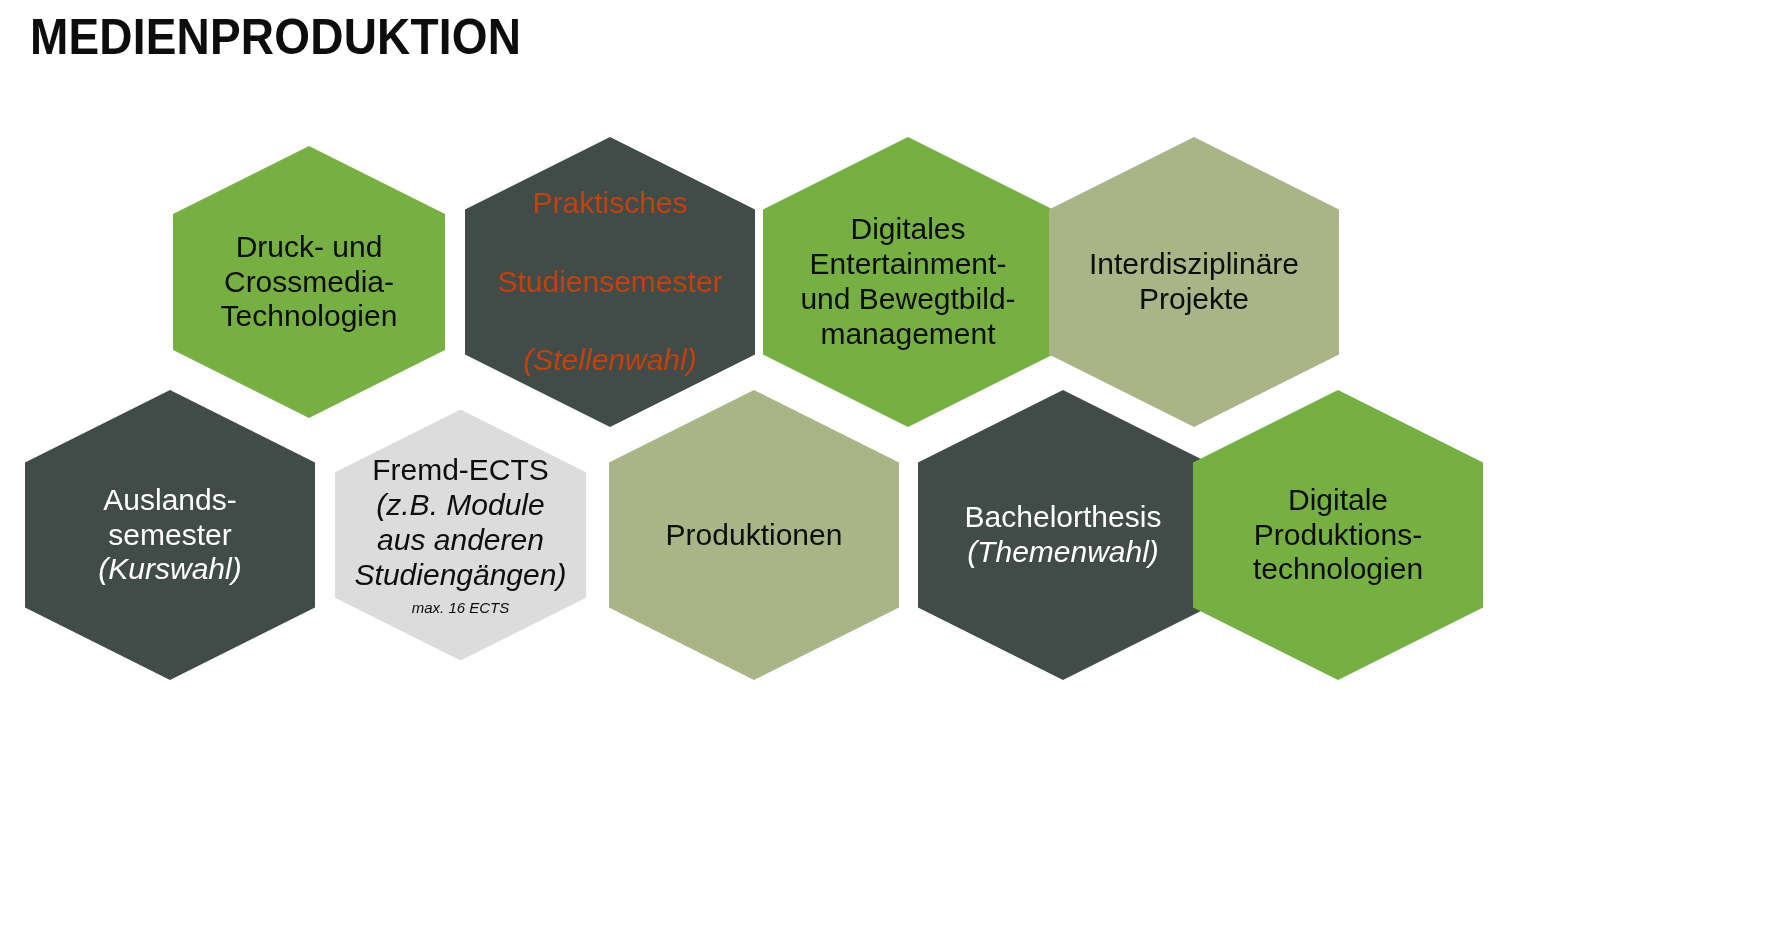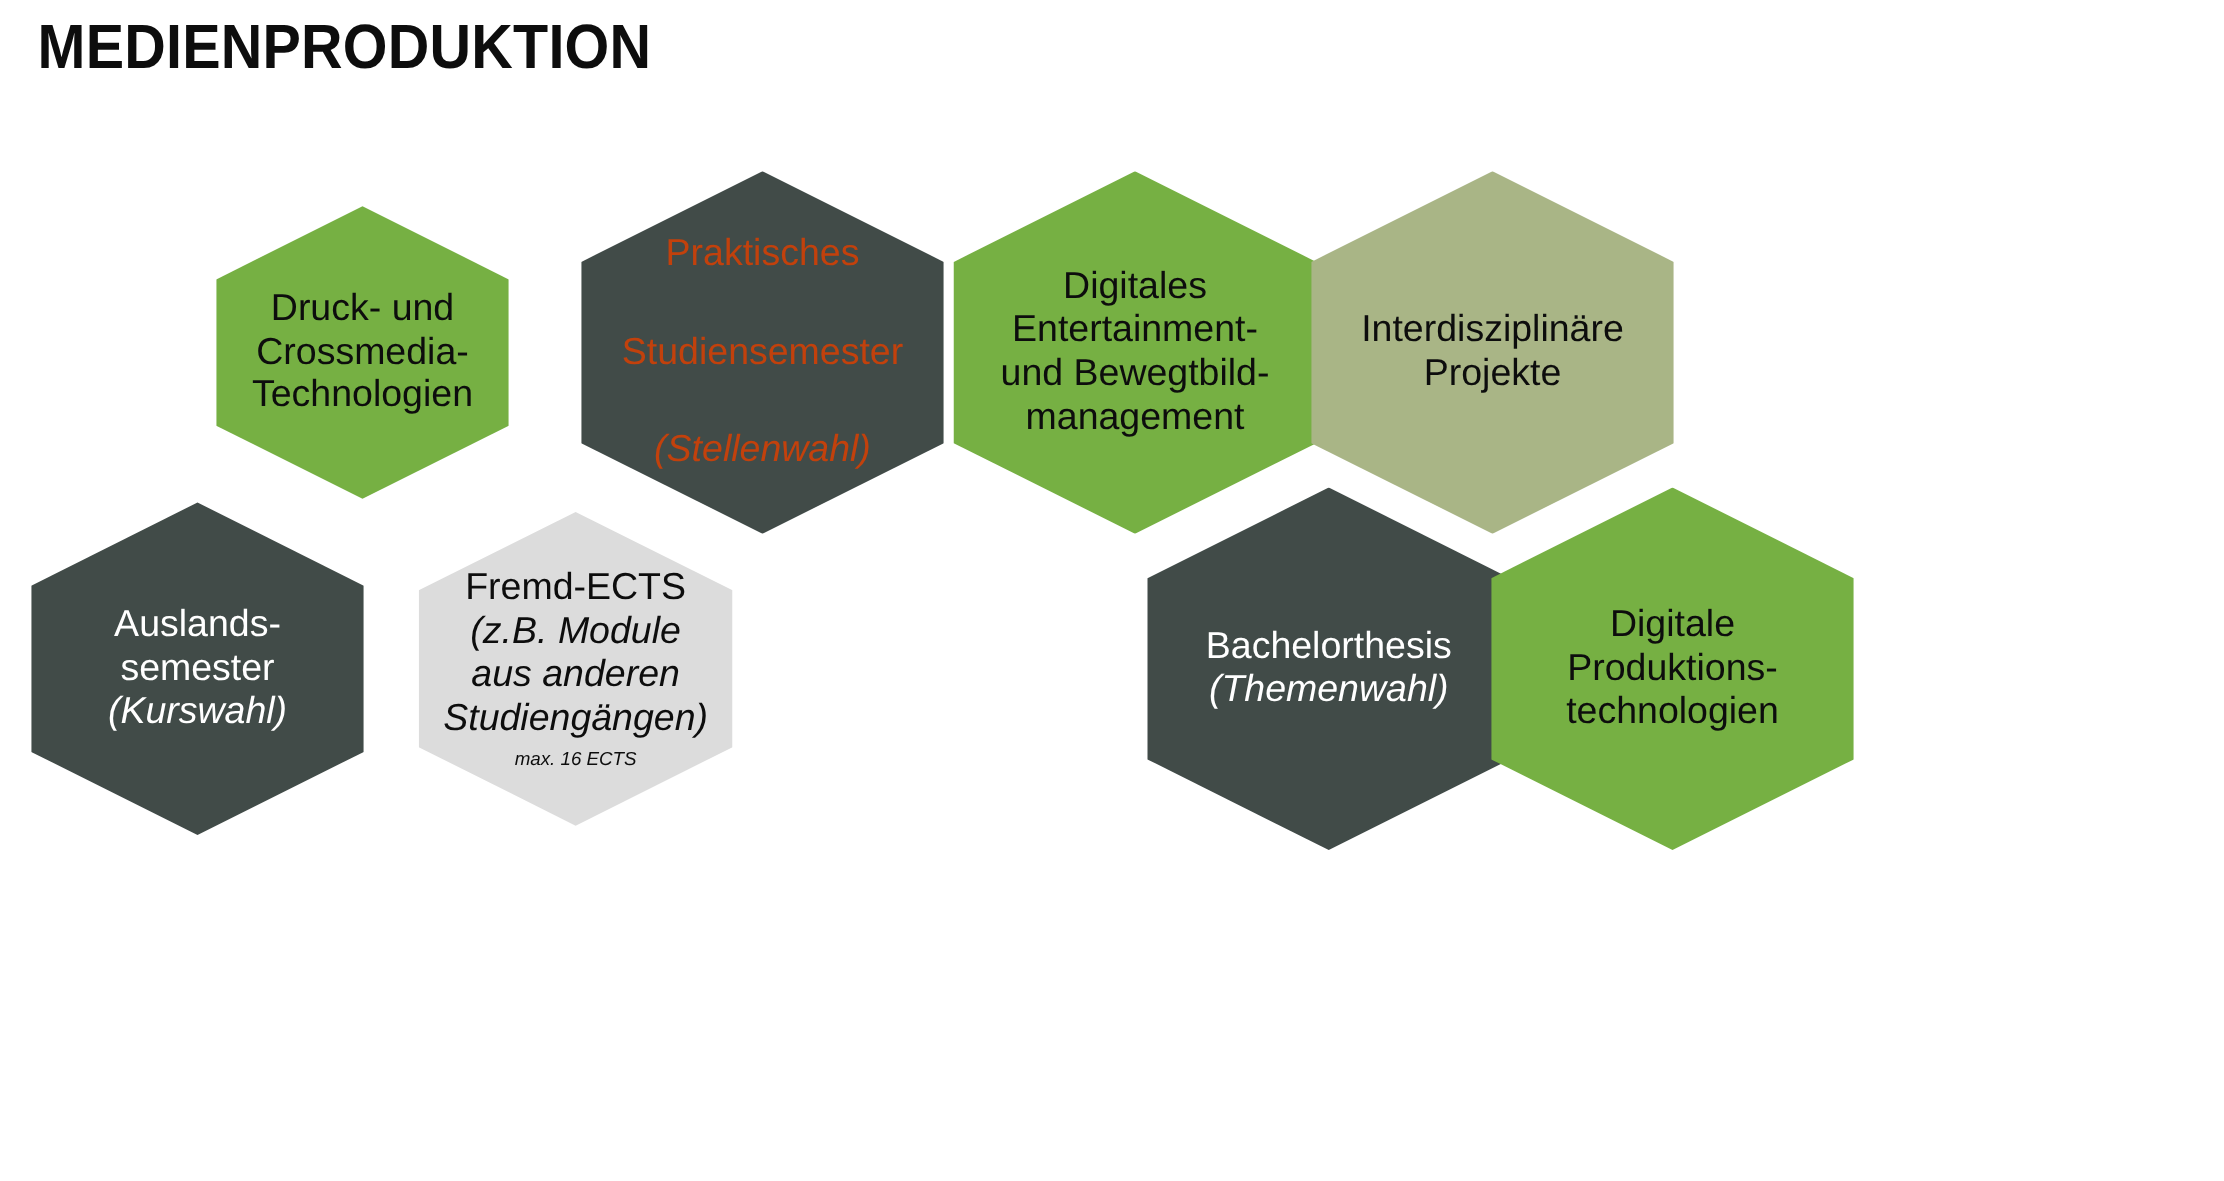--- a/index.html
+++ b/index.html
@@ -72,21 +72,21 @@
     font-size: 15px;
     margin-top: 7px;
   }
 </style>
 </head>
 <body>
 
 <div id="page-title">MEDIENPRODUKTION</div>
 
 <div id="honeycomb">
-    <div class="hex-cell" style="left: 173px; top: 137px; width: 234px; height: 290px;">
+    <div class="hex-cell" style="left: 173px; top: 137px; width: 272px; height: 290px;">
       <svg class="hex-shape" viewBox="0 0 290 290">
         <polygon points="145,0 290,72.5 290,217.5 145,290 0,217.5 0,72.5" fill="#76B043"></polygon>
       </svg>
       <div class="hex-label" style="color: rgb(13, 13, 13); font-size: 30px;">
         <div class="line">Druck- und</div>
         <div class="line">Crossmedia-</div>
         <div class="line">Technologien</div>
       </div>
     </div>
     <div class="hex-cell" style="left: 465px; top: 137px; width: 290px; height: 290px;">
@@ -112,40 +112,48 @@
     </div>
     <div class="hex-cell" style="left: 1049px; top: 137px; width: 290px; height: 290px;">
       <svg class="hex-shape" viewBox="0 0 290 290">
         <polygon points="145,0 290,72.5 290,217.5 145,290 0,217.5 0,72.5" fill="#A9B586"></polygon>
       </svg>
       <div class="hex-label" style="color: rgb(13, 13, 13); font-size: 30px;">
         <div class="line">Interdisziplinäre</div>
         <div class="line">Projekte</div>
       </div>
     </div>
-    <div class="hex-cell" style="left: 25px; top: 390px; width: 266px; height: 290px;">
+    <div class="hex-cell" style="left: 25px; top: 390px; width: 290px; height: 290px;">
       <svg class="hex-shape" viewBox="0 0 290 290">
         <polygon points="145,0 290,72.5 290,217.5 145,290 0,217.5 0,72.5" fill="#414B48"></polygon>
       </svg>
       <div class="hex-label" style="color: rgb(255, 255, 255); font-size: 30px;">
         <div class="line">Auslands-</div>
         <div class="line">semester</div>
         <div class="line italic">(Kurswahl)</div>
       </div>
     </div>
     <div class="hex-cell" style="left: 335px; top: 390px; width: 251px; height: 290px;">
       <svg class="hex-shape" viewBox="0 0 290 290">
         <polygon points="145,0 290,72.5 290,217.5 145,290 0,217.5 0,72.5" fill="#DCDCDC"></polygon>
       </svg>
       <div class="hex-label" style="color: rgb(13, 13, 13); font-size: 30px;">
         <div class="line">Fremd-ECTS</div>
         <div class="line italic">(z.B. Module</div>
         <div class="line italic">aus anderen</div>
         <div class="line italic">Studiengängen)</div>
         <div class="line tiny">max. 16 ECTS</div>
+      </div>
+    </div>
+    <div class="hex-cell" style="left: 609px; top: 390px; width: 290px; height: 290px;">
+      <svg class="hex-shape" viewBox="0 0 290 290">
+        <polygon points="145,0 290,72.5 290,217.5 145,290 0,217.5 0,72.5" fill="#A9B586"></polygon>
+      </svg>
+      <div class="hex-label" style="color: rgb(13, 13, 13); font-size: 30px;">
+        <div class="line">Produktionen</div>
       </div>
     </div>
     <div class="hex-cell" style="left: 901px; top: 390px; width: 290px; height: 290px; padding-left: 34px;">
       <svg class="hex-shape" viewBox="0 0 290 290">
         <polygon points="145,0 290,72.5 290,217.5 145,290 0,217.5 0,72.5" fill="#414B48"></polygon>
       </svg>
       <div class="hex-label" style="color: rgb(255, 255, 255); font-size: 30px;">
         <div class="line">Bachelorthesis</div>
         <div class="line italic">(Themenwahl)</div>
       </div>

